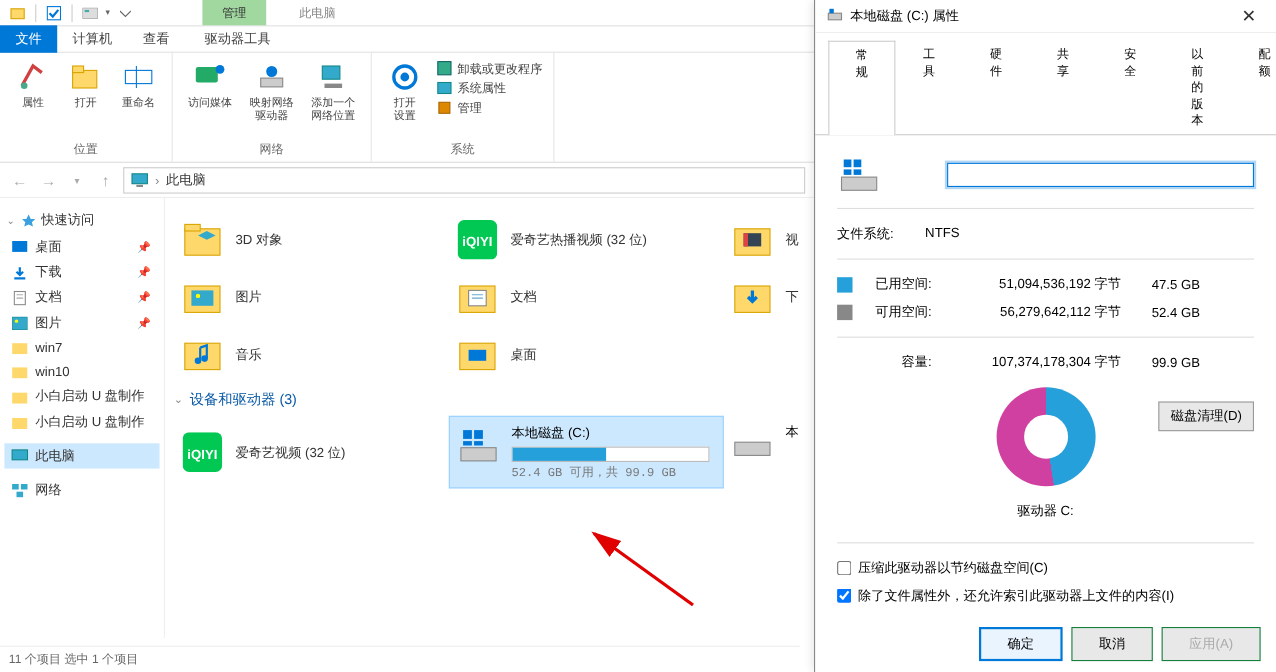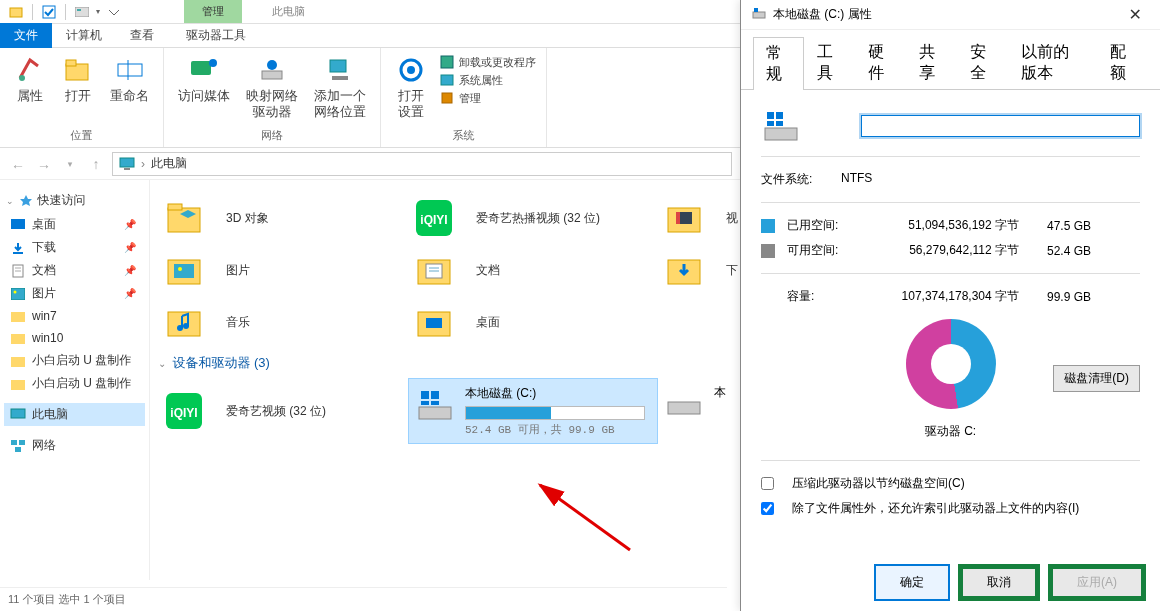--- a/index.html
+++ b/index.html
@@ -16,21 +16,21 @@
 
   .ribbon-tabs-row { display: flex; align-items: center; border-bottom: 1px solid #ddd; height: 24px; }
 
   
   .ribbon-body { height: 100px; border-bottom: 1px solid #ddd; display: flex; background: #fff; }
   .ribbon-group { border-right: 1px solid #e6e6e6; padding: 4px 10px 2px; display: flex; flex-direction: column; align-items: center; justify-content: space-between; }
   .ribbon-group-content { display: flex; gap: 8px; align-items: flex-start; flex: 1; }
   .ribbon-group-label { font-size: 11px; color: #666; text-align: center; padding: 2px 0; }
   .ribbon-btn { display: flex; flex-direction: column; align-items: center; gap: 2px; padding: 2px 4px; cursor: pointer; }
   .ribbon-btn-icon { width: 32px; height: 32px; display: flex; align-items: center; justify-content: center; }
-  .ribbon-btn-label { font-size: 13px; color: #444; text-align: center; line-height: 1.2; white-space: pre-line; }
+  .ribbon-btn-label { font-size: 10px; color: #444; text-align: center; line-height: 1.2; white-space: pre-line; }
   .ribbon-small-list { display: flex; flex-direction: column; gap: 2px; padding-top: 2px; }
   .ribbon-small-item { display: flex; align-items: center; gap: 4px; font-size: 11px; color: #444; cursor: pointer; }
   .small-icon { width: 16px; height: 16px; display: inline-flex; align-items: center; justify-content: center; }
 
   
   .nav-bar { height: 32px; display: flex; align-items: center; padding: 4px 8px; gap: 6px; border-bottom: 1px solid #eee; }
   .nav-arrow { width: 20px; height: 20px; display: flex; align-items: center; justify-content: center; color: #aaa; font-size: 14px; }
   .address-bar { flex: 1; border: 1px solid #ccc; height: 24px; display: flex; align-items: center; padding: 0 6px; gap: 6px; max-width: 620px; }
   .address-text { font-size: 12px; color: #333; }
 
@@ -41,64 +41,64 @@
   .side-item.selected { background: #cce8ff; }
   .side-icon { width: 16px; height: 16px; display: flex; align-items: center; justify-content: center; }
   .pin { position: absolute; right: 8px; color: #999; font-size: 10px; }
   .side-header { display: flex; align-items: center; gap: 4px; padding: 4px 2px; color: #333; }
   .side-spacer { height: 8px; }
 
   .content { flex: 1; padding: 12px 8px; overflow: hidden; }
   .group-header { display: flex; align-items: center; gap: 6px; color: #0a5aa6; font-size: 13px; padding: 6px 0; }
   .group-header::before { content: "⌄"; color: #888; transform: rotate(0deg); font-size: 10px; }
   .folder-grid { display: flex; flex-wrap: wrap; gap: 0; }
-  .folder-item { width: 250px; display: flex; align-items: center; gap: 22px; padding: 6px; cursor: pointer; }
+  .folder-item { width: 250px; display: flex; align-items: center; gap: 10px; padding: 6px; cursor: pointer; }
   .folder-icon { width: 40px; height: 40px; display: flex; align-items: center; justify-content: center; text-align: center; }
   .folder-label { font-size: 12px; color: #333; }
 
   .drive-item { width: 250px; display: flex; gap: 10px; padding: 6px; }
   .drive-item.selected { background: #cce8ff; border: 1px solid #99d1ff; }
   .drive-info { flex: 1; }
   .drive-name { font-size: 12px; margin-bottom: 4px; }
   .drive-bar { width: 180px; height: 14px; border: 1px solid #bbb; background: #fff; position: relative; margin-bottom: 2px; }
   .drive-bar-fill { height: 100%; background: #26a0da; }
   .drive-sub { font-size: 11px; color: #777; font-family: Liberation Mono, monospace; }
 
   .status-bar { position: absolute; bottom: 0; left: 0; width: 727px; height: 24px; border-top: 1px solid #eee; display: flex; align-items: center; padding: 0 8px; font-size: 11px; color: #666; }
 
   
   .dialog { position: absolute; right: 0; top: 0; width: 420px; height: 611px; background: #fff; border-left: 1px solid #888; box-shadow: -2px 0 8px rgba(0,0,0,0.1); }
   .dlg-title { height: 30px; display: flex; align-items: center; padding: 0 10px; font-size: 12px; justify-content: space-between; border-bottom: 1px solid #eee; }
   .dlg-title-left { display: flex; align-items: center; gap: 6px; }
   .dlg-close { font-size: 16px; color: #333; cursor: pointer; padding: 2px 8px; }
   .dlg-tabs { display: flex; border-bottom: 1px solid #ccc; padding: 6px 12px 0; gap: 0; }
-  .dlg-tab { padding: 5px 12px; font-size: 16px; cursor: pointer; border: 1px solid transparent; border-bottom: none; }
+  .dlg-tab { padding: 5px 24px; font-size: 11px; cursor: pointer; border: 1px solid transparent; border-bottom: none; }
   .dlg-tab.active { border-color: #ccc; background: #fff; position: relative; top: 1px; }
   .dlg-body { padding: 16px 20px; }
   .dlg-row { display: flex; align-items: center; margin-bottom: 10px; }
   .dlg-drive-icon { width: 40px; height: 40px; display: flex; align-items: center; justify-content: center; margin-right: 60px; }
   .dlg-input { flex: 1; border: 1px solid #0078d7; height: 22px; padding: 0 4px; outline: 2px solid rgba(0,120,215,0.3); }
   .dlg-sep { border-top: 1px solid #ddd; margin: 10px 0; }
   .dlg-info-row { display: flex; font-size: 12px; padding: 4px 0; }
   .dlg-info-label { width: 80px; }
   .dlg-info-val { flex: 1; }
   .space-row { display: flex; align-items: center; font-size: 12px; padding: 4px 0; gap: 12px; }
   .space-swatch { width: 14px; height: 14px; }
-  .space-label { width: 60px; }
+  .space-label { width: 60px; text-align: right; }
   .space-bytes { width: 160px; text-align: right; }
   .space-gb { width: 60px; text-align: right; }
   .pie-wrap { display: flex; align-items: center; justify-content: center; padding: 10px 0; position: relative; }
   .pie { width: 90px; height: 90px; border-radius: 50%; background: conic-gradient(#26a0da 0deg 171deg, #d040a0 171deg 360deg); position: relative; }
   .pie::after { content: ""; position: absolute; top: 25px; left: 25px; width: 40px; height: 40px; background: #fff; border-radius: 50%; }
   .drive-label-text { text-align: center; font-size: 12px; padding: 4px 0 10px; }
   .disk-cleanup-btn { position: absolute; right: 20px; top: 365px; border: 1px solid #999; background: #e8e8e8; padding: 4px 10px; font-size: 12px; cursor: pointer; }
-  .checkbox-row { display: flex; align-items: center; gap: 18px; font-size: 12px; padding: 4px 0; }
+  .checkbox-row { display: flex; align-items: center; gap: 6px; font-size: 12px; padding: 4px 0; }
   .checkbox-row input { margin: 0; }
   .dlg-buttons { position: absolute; bottom: 10px; right: 14px; display: flex; gap: 8px; }
-  .dlg-btn { border: 5px solid #15803d; background: #e8e8e8; padding: 5px 24px; font-size: 12px; cursor: pointer; }
+  .dlg-btn { border: 1px solid #15803d; background: #e8e8e8; padding: 5px 24px; font-size: 12px; cursor: pointer; }
   .dlg-btn.primary { border: 2px solid #0078d7; background: #eaf4ff; }
   .dlg-btn.disabled { color: #aaa; }
 
   
   .arrow { position: absolute; pointer-events: none; }
 
   
   .folder-svg { width: 36px; height: 36px; }
 </style>
 </head>

